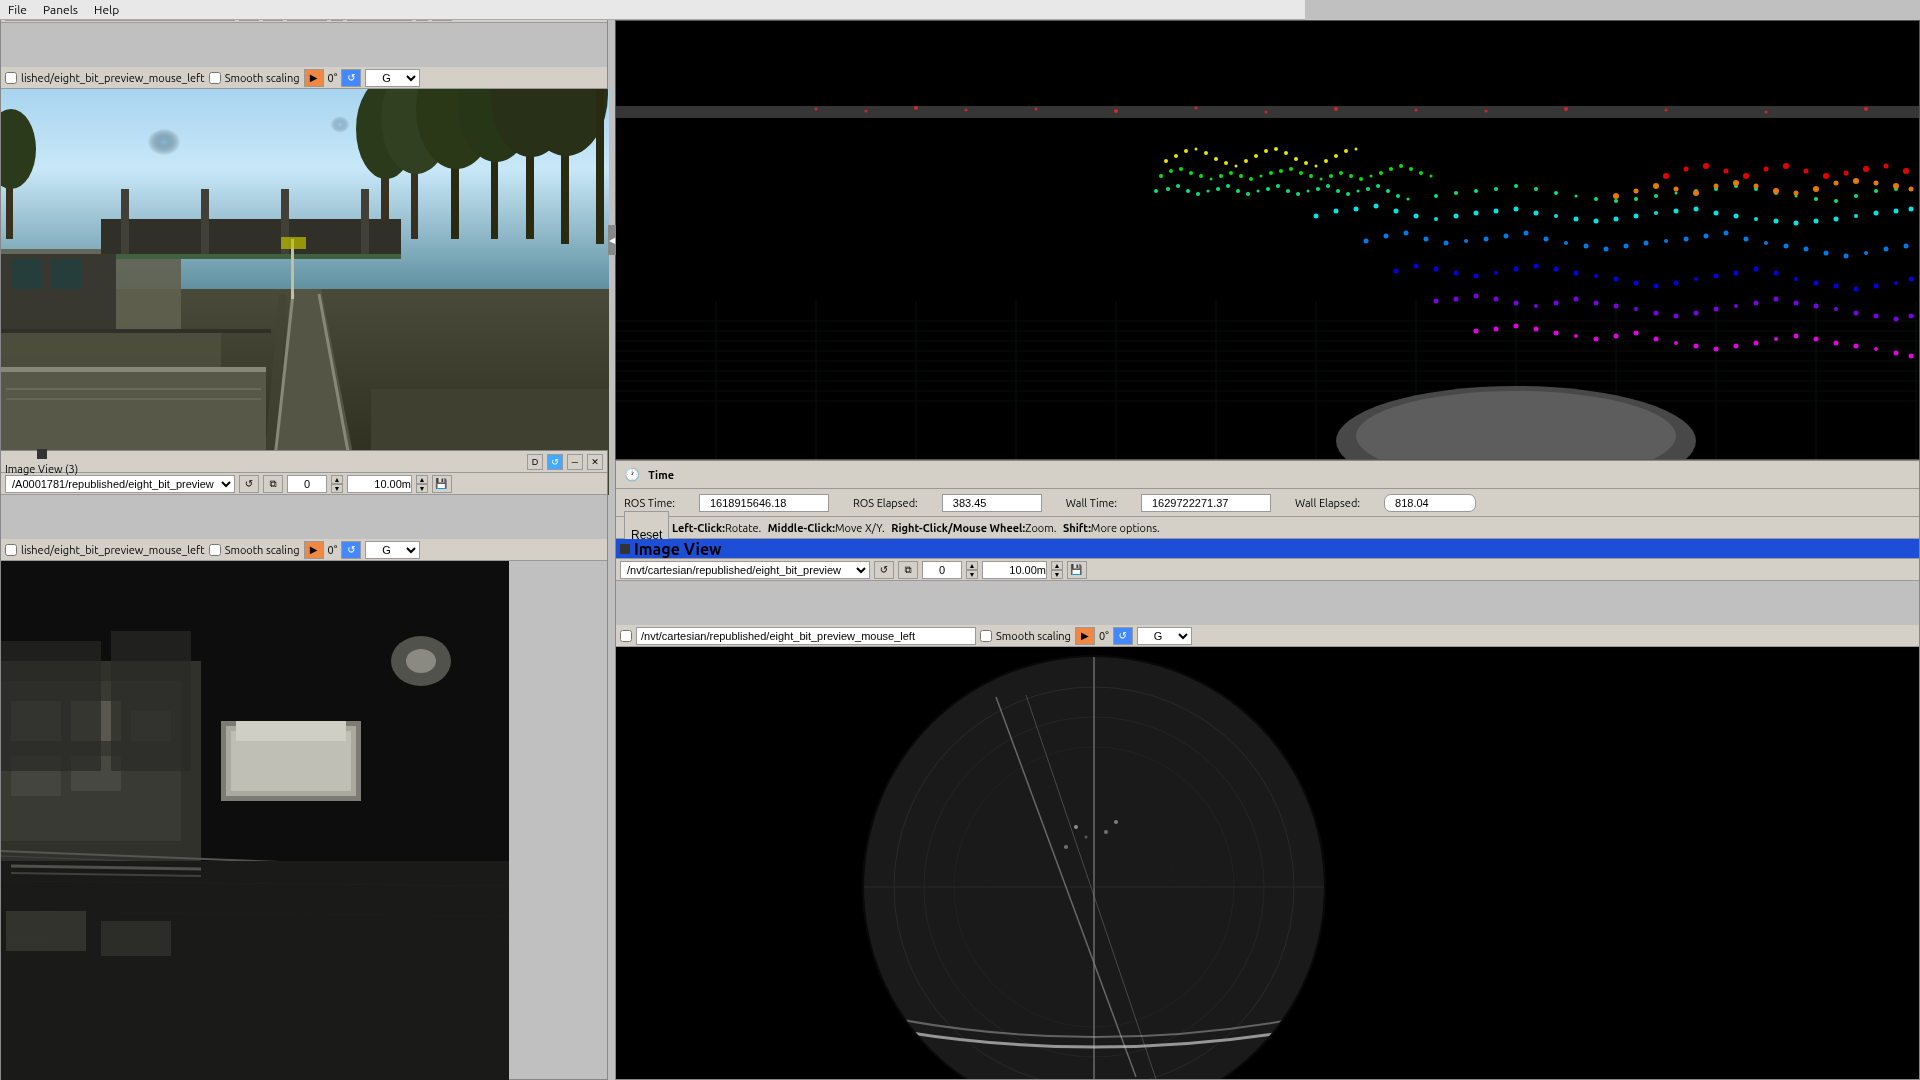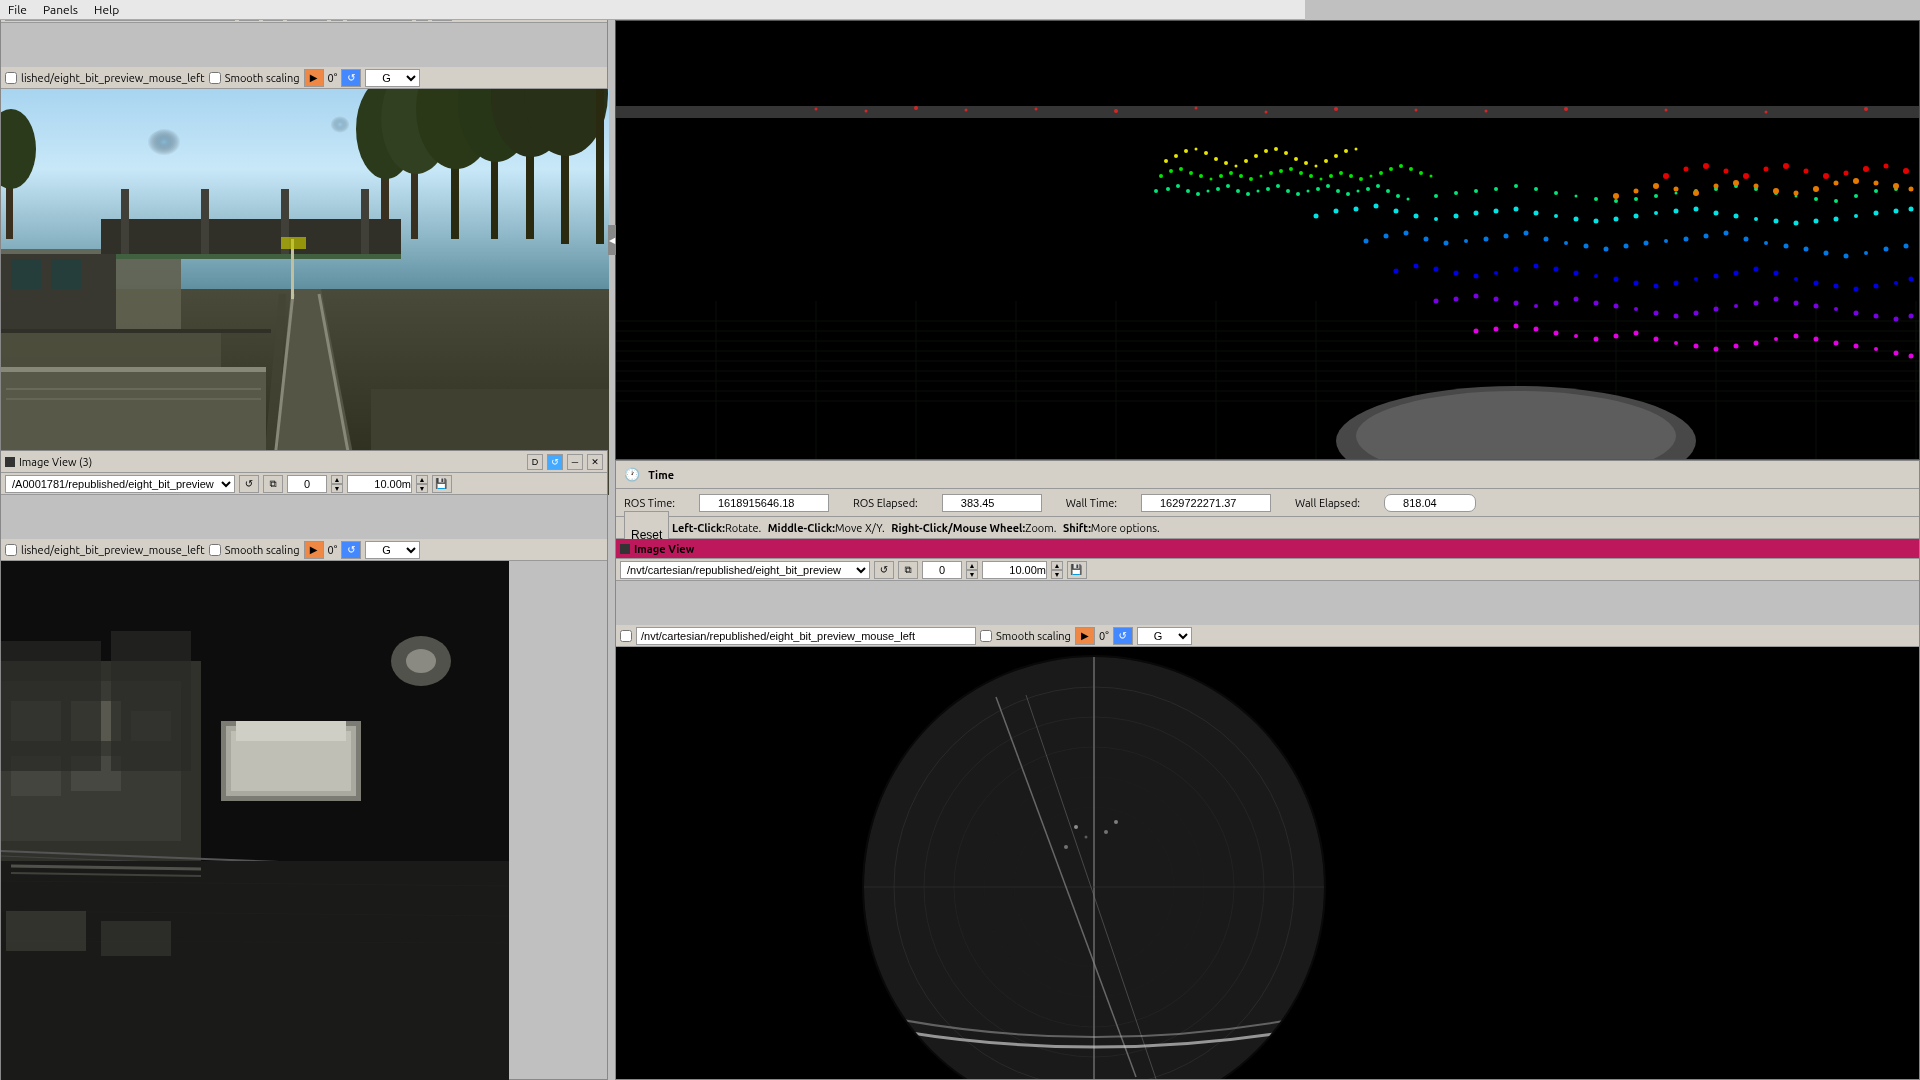--- a/index.html
+++ b/index.html
@@ -51,21 +51,21 @@
     
     .panel-bottom-left {
       position: absolute; top: 450px; left: 0; width: 608px; height: 630px;
       background: #c0c0c0; border: 1px solid #888;
     }
     .panel-title-bar {
       height: 22px; background: #d4d0c8; display: flex; align-items: center;
       padding: 0 4px; gap: 4px; border-bottom: 1px solid #999;
       justify-content: space-between;
     }
-    .panel-title-left { display: flex; align-items: center; gap: 4px; }
+    .panel-title-left { display: flex; align-items: center; gap: 4px; flex-direction: column; }
     .panel-title-controls { display: flex; align-items: center; gap: 4px; }
     .title-btn { height: 16px; width: 16px; background: #d4d0c8; border: 1px solid #999; cursor: pointer; display: flex; align-items: center; justify-content: center; font-size: 9px; }
     .square-indicator { width: 10px; height: 10px; background: #333; display: inline-block; }
 
     
     .panel-top-right {
       position: absolute; top: 20px; left: 615px; width: 1305px; height: 440px;
       background: #000; border: 1px solid #555;
     }
     .collapse-handle {
@@ -81,31 +81,31 @@
       background: #c0c0c0; border: 1px solid #888;
     }
     .time-bar {
       height: 28px; background: #d4d0c8; display: flex; align-items: center;
       padding: 0 8px; gap: 8px; border-bottom: 1px solid #999;
     }
     .time-label { font-size: 11px; color: #000; white-space: nowrap; font-weight: bold; }
     .time-value { font-size: 11px; color: #000; }
     .time-input {
       height: 18px; width: 120px; font-size: 11px; border: 1px solid #999;
-      background: white; padding: 0 18px;
+      background: white; padding: 0 10px;
     }
     .instruction-bar {
       height: 22px; background: #d4d0c8; display: flex; align-items: center;
       padding: 0 8px; font-size: 11px; border-bottom: 1px solid #999;
     }
     .instruction-bar span { margin-right: 4px; }
     .section-header {
-      height: 20px; background: #be185d; display: flex; align-items: center;
+      height: 20px; background: #1d4ed8; display: flex; align-items: center;
       padding: 0 4px; gap: 4px; border-bottom: 1px solid #999;
-      font-weight: bold; font-size: 11px;
+      font-weight: bold; font-size: 16px;
     }
 
     
     .color-camera-canvas {
       width: 608px; height: 406px;
       background: #1a1a2e;
       position: relative; overflow: hidden;
     }
 
     

